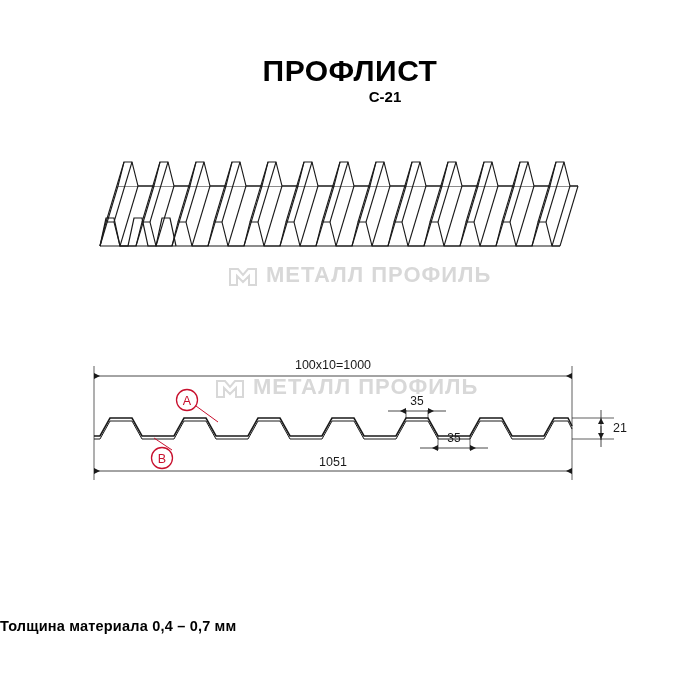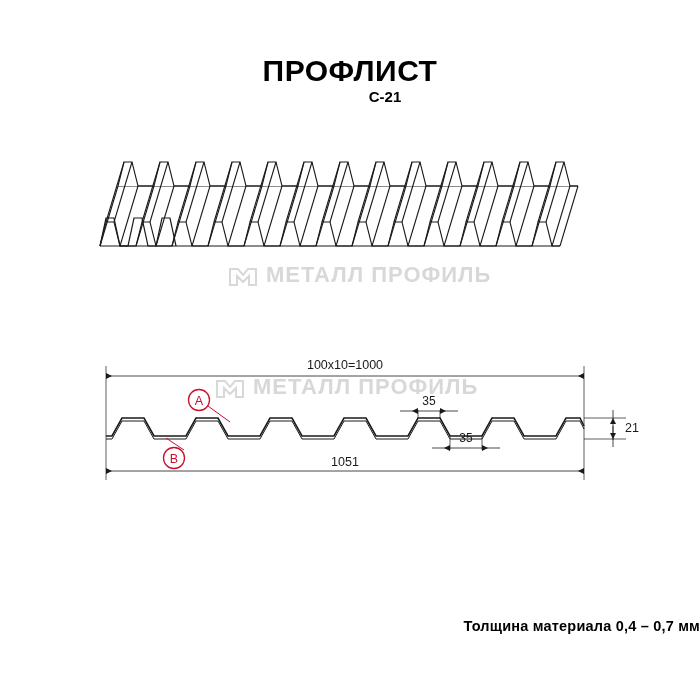--- a/index.html
+++ b/index.html
@@ -45,30 +45,30 @@
   .iso-wrap {
     position: absolute;
     top: 150px;
     left: 70px;
     width: 560px;
     height: 130px;
   }
   .draw-wrap {
     position: absolute;
     top: 340px;
-    left: 60px;
+    left: 48px;
     width: 590px;
     height: 160px;
   }
   .footer-note {
     position: absolute;
     top: 618px;
     left: 0;
     width: 700px;
-    text-align: right;
+    text-align: left;
     font-size: 14.5px;
     font-weight: bold;
     color: #000000;
     letter-spacing: 0.2px;
   }
   .wm {
     position: absolute;
     pointer-events: none;
     user-select: none;
     color: #d8d8d8;

